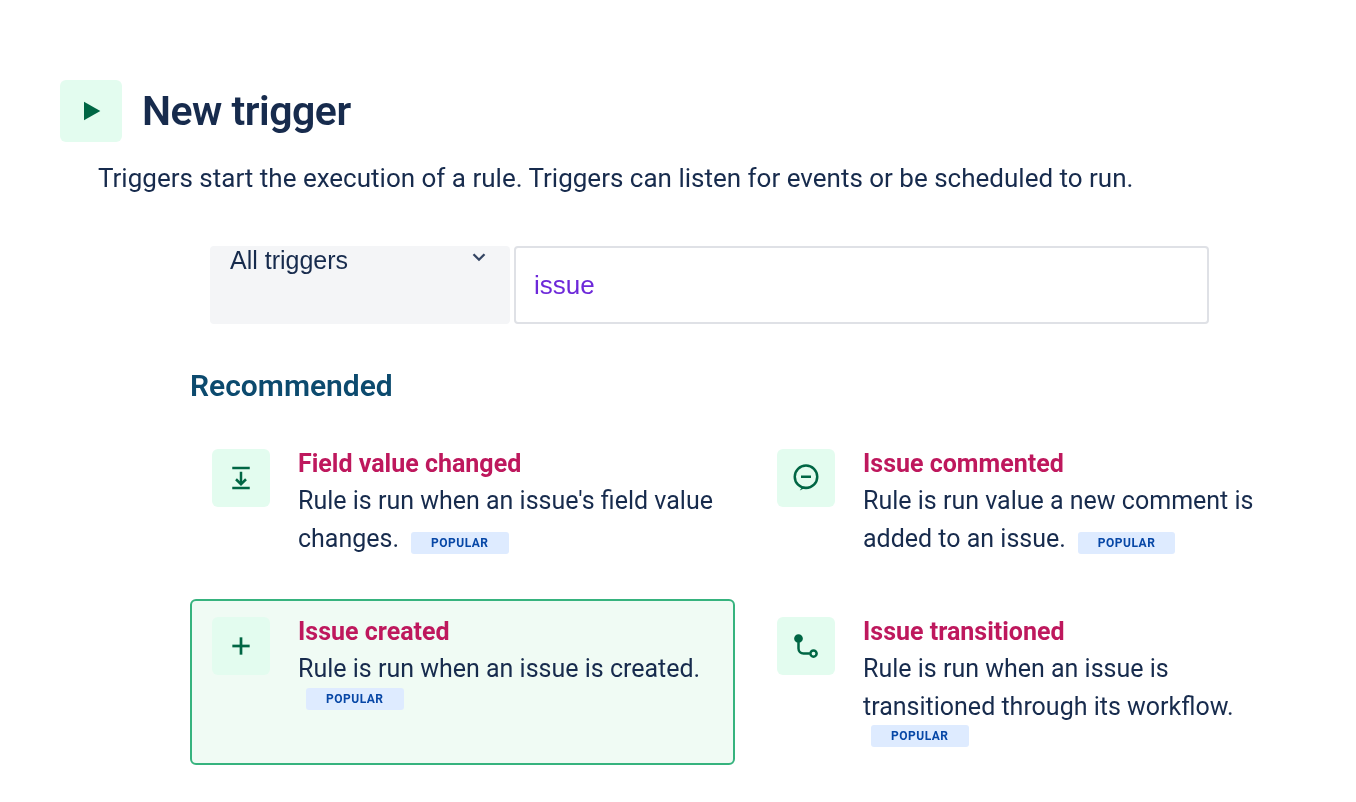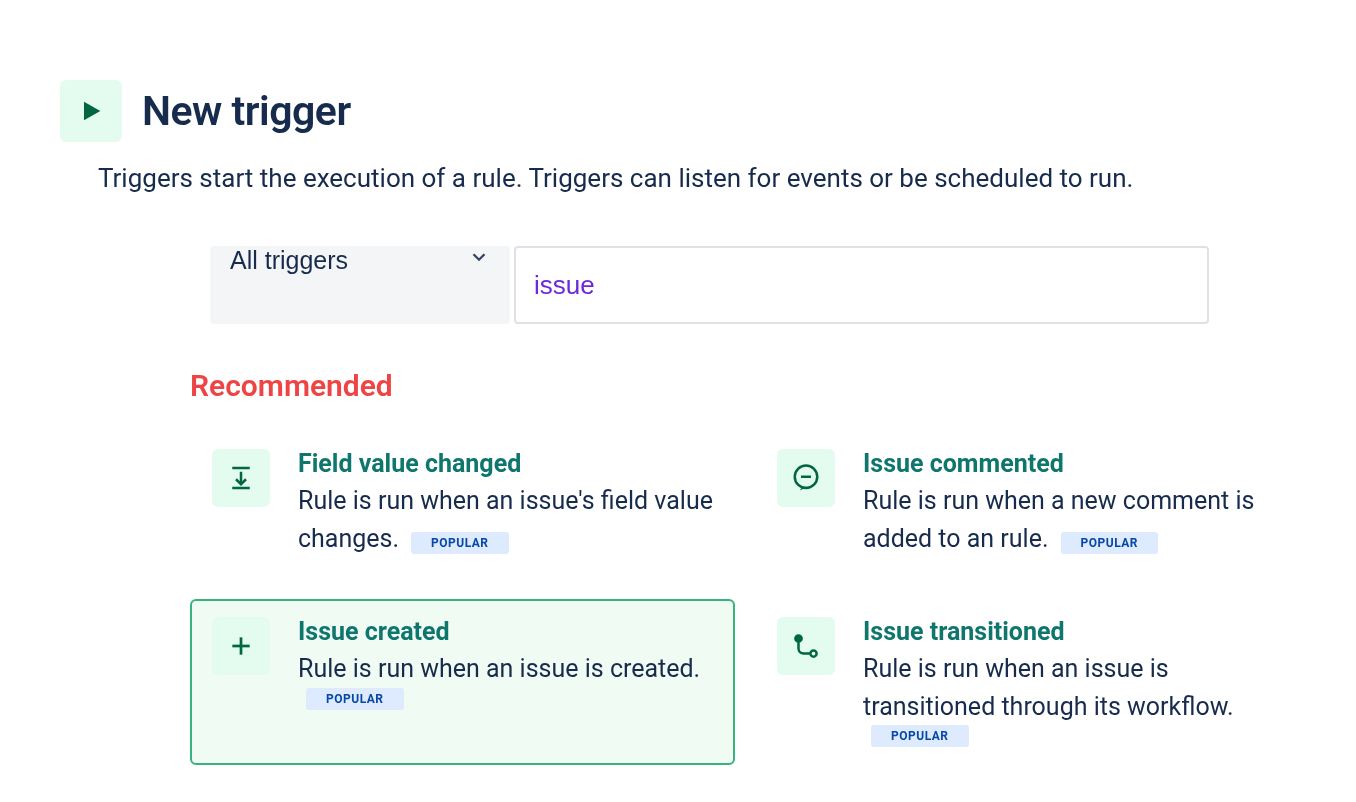--- a/index.html
+++ b/index.html
@@ -68,21 +68,21 @@
     border: 2px solid #DFE1E6;
     border-radius: 4px;
     padding: 0 18px;
     font-size: 26px;
     color: #6d28d9;
     outline: none;
   }
   .section-title {
     font-size: 30px;
     font-weight: 600;
-    color: #ef4444;
+    color: #0c4a6e;
     margin-left: 130px;
     margin-bottom: 28px;
   }
   .cards-grid {
     display: grid;
     grid-template-columns: 545px 545px;
     gap: 24px 20px;
     margin-left: 130px;
   }
   .card {
@@ -107,21 +107,21 @@
     align-items: center;
     justify-content: center;
     flex-shrink: 0;
   }
   .card-body {
     flex: 1;
   }
   .card-title {
     font-size: 25px;
     font-weight: 700;
-    color: #0f766e;
+    color: #be185d;
     margin-bottom: 4px;
   }
   .card-desc {
     font-size: 25px;
     color: #172B4D;
     line-height: 1.5;
     display: inline;
   }
   .badge {
     display: inline-block;
@@ -186,21 +186,21 @@
   <div class="card">
     <div class="card-icon">
       <svg width="30" height="30" viewBox="0 0 24 24" fill="none" stroke="#006644" stroke-width="2">
           <circle cx="12" cy="11" r="9"></circle>
           <line x1="8" y1="11" x2="16" y2="11"></line>
           <path d="M9 19l-2 3 6-3" fill="#006644" stroke="none"></path>
         </svg>
     </div>
     <div class="card-body">
       <div class="card-title">Issue commented</div>
-      <span class="card-desc">Rule is run when a new comment is added to an rule.</span>
+      <span class="card-desc">Rule is run value a new comment is added to an issue.</span>
       <span class="badge">POPULAR</span>
     </div>
   </div>
 
   <div class="card selected">
     <div class="card-icon">
       <svg width="26" height="26" viewBox="0 0 24 24" fill="none" stroke="#006644" stroke-width="2.5">
           <line x1="12" y1="4" x2="12" y2="20"></line>
           <line x1="4" y1="12" x2="20" y2="12"></line>
         </svg>

